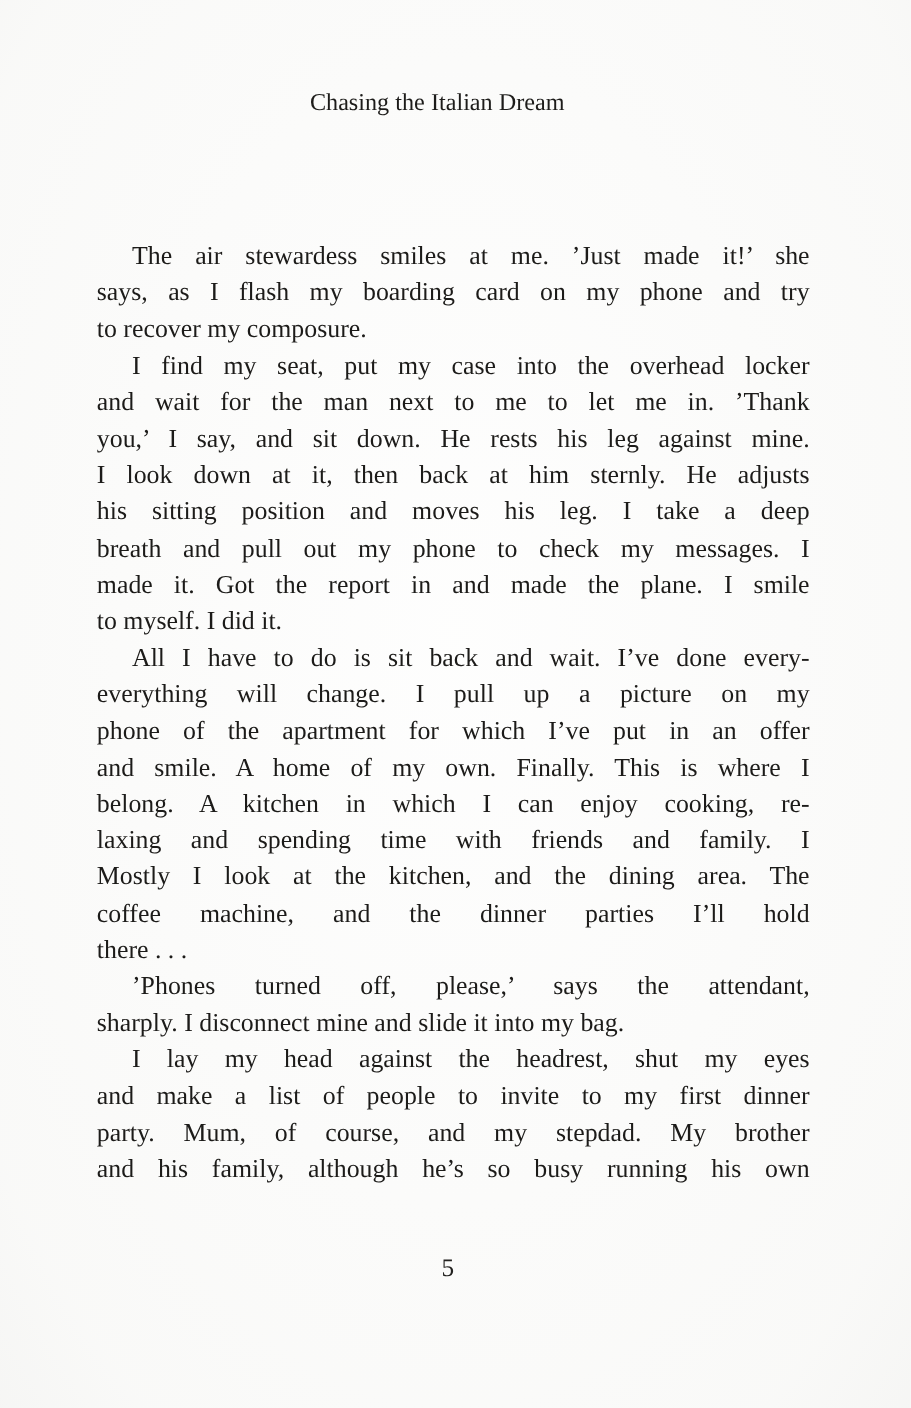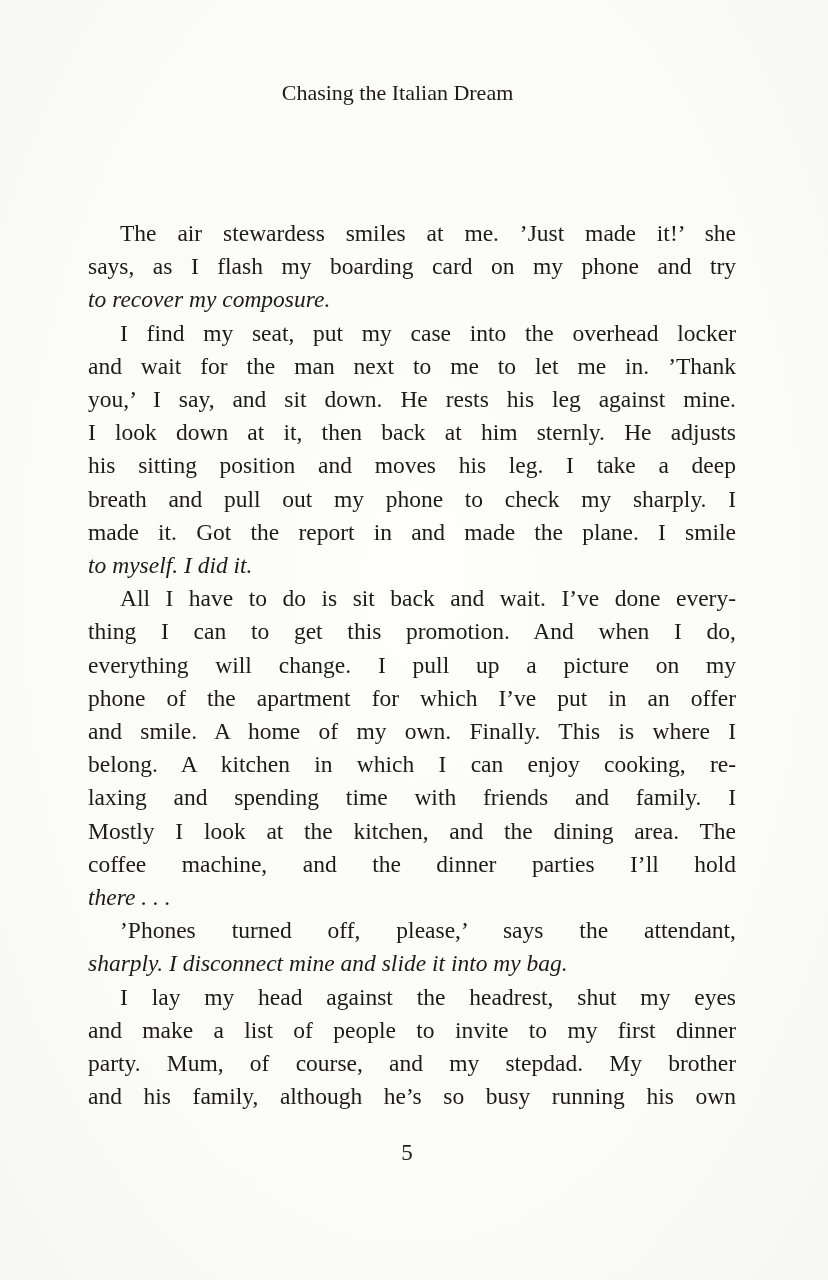--- a/index.html
+++ b/index.html
@@ -41,21 +41,21 @@
     color: #1c1b19;
     margin-top: 48px;
   }
   .para { margin: 0; padding: 0; }
   .line {
     text-align: justify;
     text-align-last: justify;
     white-space: normal;
   }
   .line.first { text-indent: 32px; }
-  .line.end { text-align-last: left; font-style: italic; }
+  .line.end { text-align-last: left; }
   .page-number {
     position: absolute;
     top: 1140px;
     left: 83px;
     width: 648px;
     text-align: center;
     font-size: 23px;
     color: #22211f;
   }
 </style>
@@ -70,27 +70,26 @@
         <div class="line first">The air stewardess smiles at me. ’Just made it!’ she</div>
         <div class="line">says, as I flash my boarding card on my phone and try</div>
         <div class="line end">to recover my composure.</div>
       </div>
       <div class="para">
         <div class="line first">I find my seat, put my case into the overhead locker</div>
         <div class="line">and wait for the man next to me to let me in. ’Thank</div>
         <div class="line">you,’ I say, and sit down. He rests his leg against mine.</div>
         <div class="line">I look down at it, then back at him sternly. He adjusts</div>
         <div class="line">his sitting position and moves his leg. I take a deep</div>
-        <div class="line">breath and pull out my phone to check my sharply. I</div>
+        <div class="line">breath and pull out my phone to check my messages. I</div>
         <div class="line">made it. Got the report in and made the plane. I smile</div>
         <div class="line end">to myself. I did it.</div>
       </div>
       <div class="para">
         <div class="line first">All I have to do is sit back and wait. I’ve done every-</div>
-        <div class="line">thing I can to get this promotion. And when I do,</div>
         <div class="line">everything will change. I pull up a picture on my</div>
         <div class="line">phone of the apartment for which I’ve put in an offer</div>
         <div class="line">and smile. A home of my own. Finally. This is where I</div>
         <div class="line">belong. A kitchen in which I can enjoy cooking, re-</div>
         <div class="line">laxing and spending time with friends and family. I</div>
         <div class="line">Mostly I look at the kitchen, and the dining area. The</div>
         <div class="line">coffee machine, and the dinner parties I’ll hold</div>
         <div class="line end">there . . .</div>
       </div>
       <div class="para">

